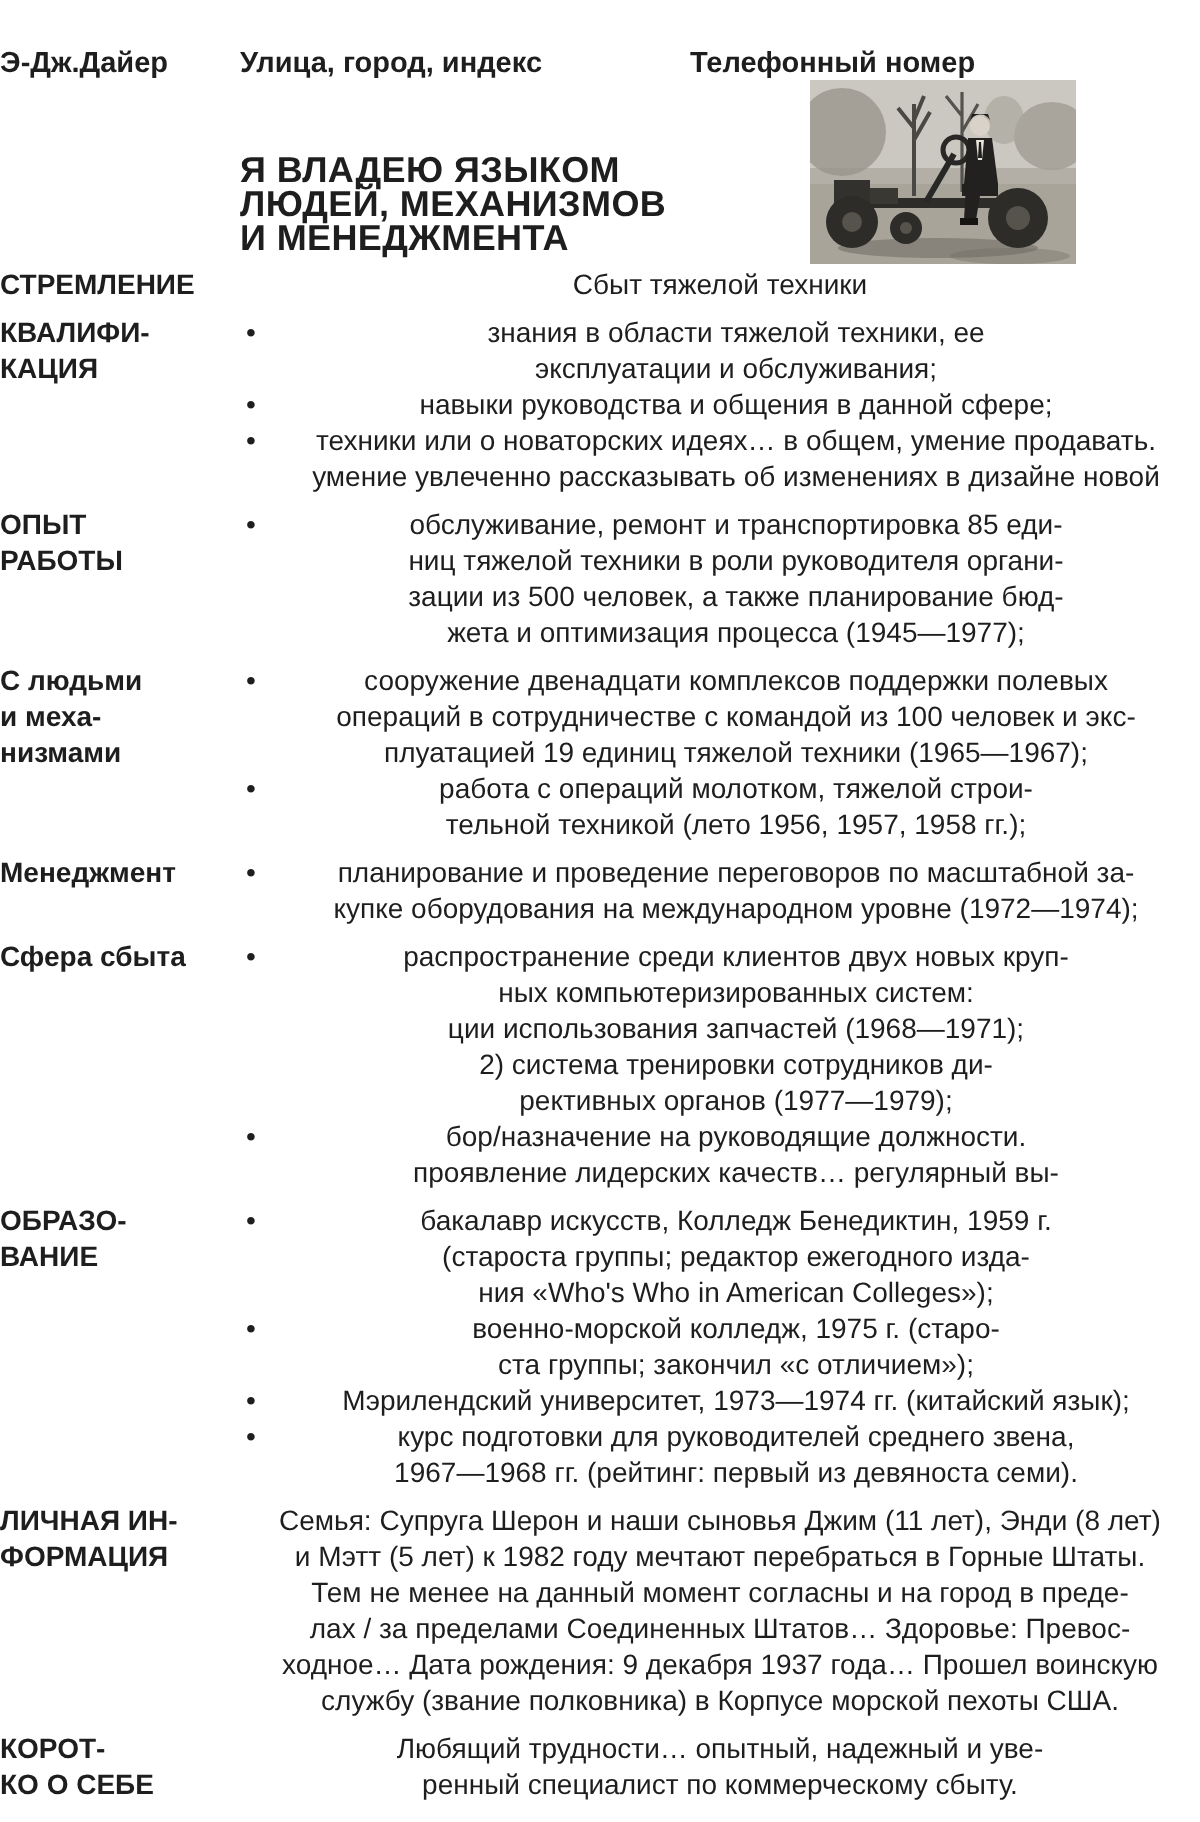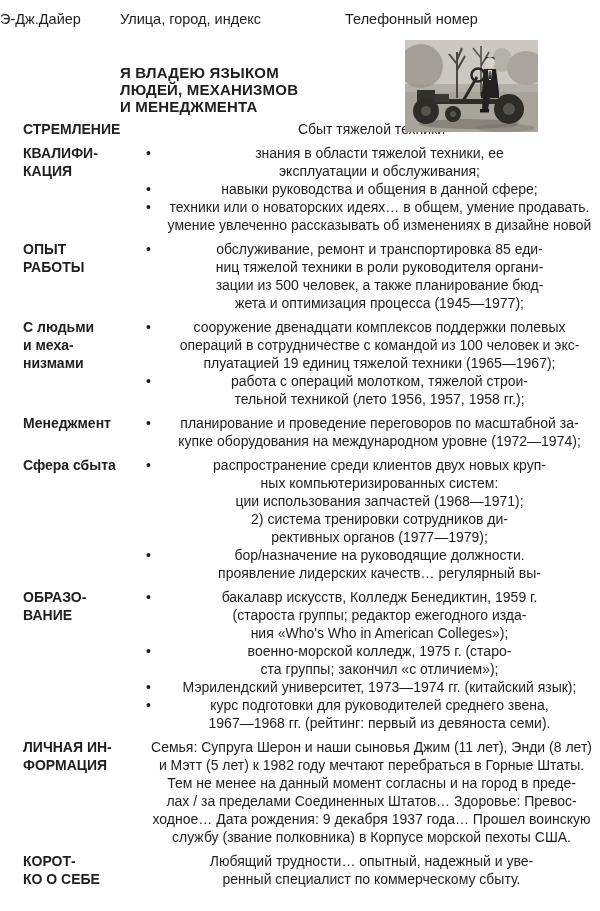--- a/index.html
+++ b/index.html
@@ -3,33 +3,33 @@
 <meta charset="utf-8">
 <style>
   html,body{margin:0;padding:0;background:#ffffff;}
   .page{
     position:relative;width:600px;height:911px;background:#ffffff;
     color:#1e1e1e;font-family:"Liberation Sans",sans-serif;
     font-size:14px;line-height:18px;overflow:hidden;
   }
   .header{
     display:grid;grid-template-columns:120px 225px 1fr;
-    padding-top:10px;font-weight:400;font-size:14.5px;
+    padding-top:23px;font-weight:700;font-size:14.5px;
   }
   .hero{position:relative;height:92px;}
   .headline{
     position:absolute;left:120px;top:36px;
-    font-weight:700;font-size:15px;line-height:17px;letter-spacing:.2px;
+    font-weight:700;font-size:18px;line-height:17px;letter-spacing:.2px;
   }
   .photo{
     position:absolute;left:405px;top:40px;width:133px;height:92px;margin:0;
   }
   .photo svg{display:block;width:100%;height:100%;}
   .sections{display:block;}
-  .section{display:grid;grid-template-columns:120px 1fr;margin-bottom:6px;padding-left:23px;}
+  .section{display:grid;grid-template-columns:120px 1fr;margin-bottom:6px;}
   .label{font-weight:700;}
   .label-line{line-height:18px;}
   .item{margin:0;}
   .bullet-item{position:relative;padding-left:16px;}
   .bullet-marker{position:absolute;left:3px;top:0;}
   .text-line{line-height:18px;text-align:center;}
   .it{}
 </style>
 </head>
 <body>

